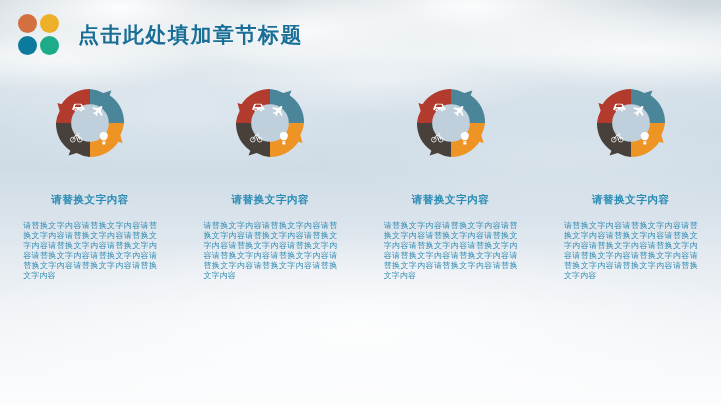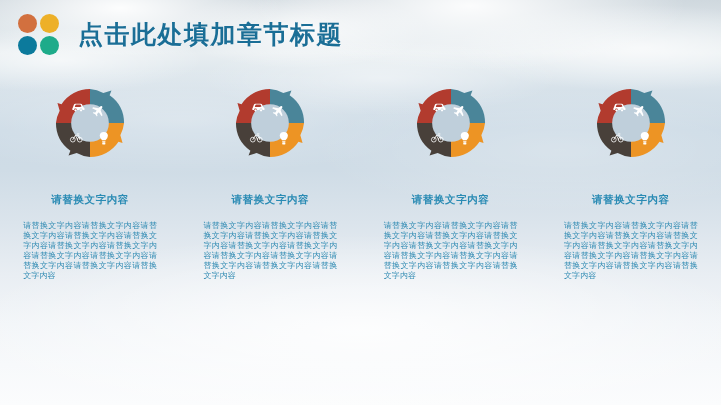--- a/index.html
+++ b/index.html
@@ -69,21 +69,21 @@
   .dot-cluster {
     display: grid;
     grid-template-columns: 19px 19px;
     grid-template-rows: 19px 19px;
     gap: 3px;
     width: 41px;
   }
   .dot { width: 19px; height: 19px; border-radius: 50%; }
 
   .page-title {
-    font-size: 25px;
+    font-size: 21px;
     font-weight: bold;
     letter-spacing: 1.5px;
     color: #1a6e96;
     white-space: nowrap;
     text-shadow: 0 1px 1px rgba(255,255,255,.45);
   }
 
   
   .columns {
     position: absolute;

